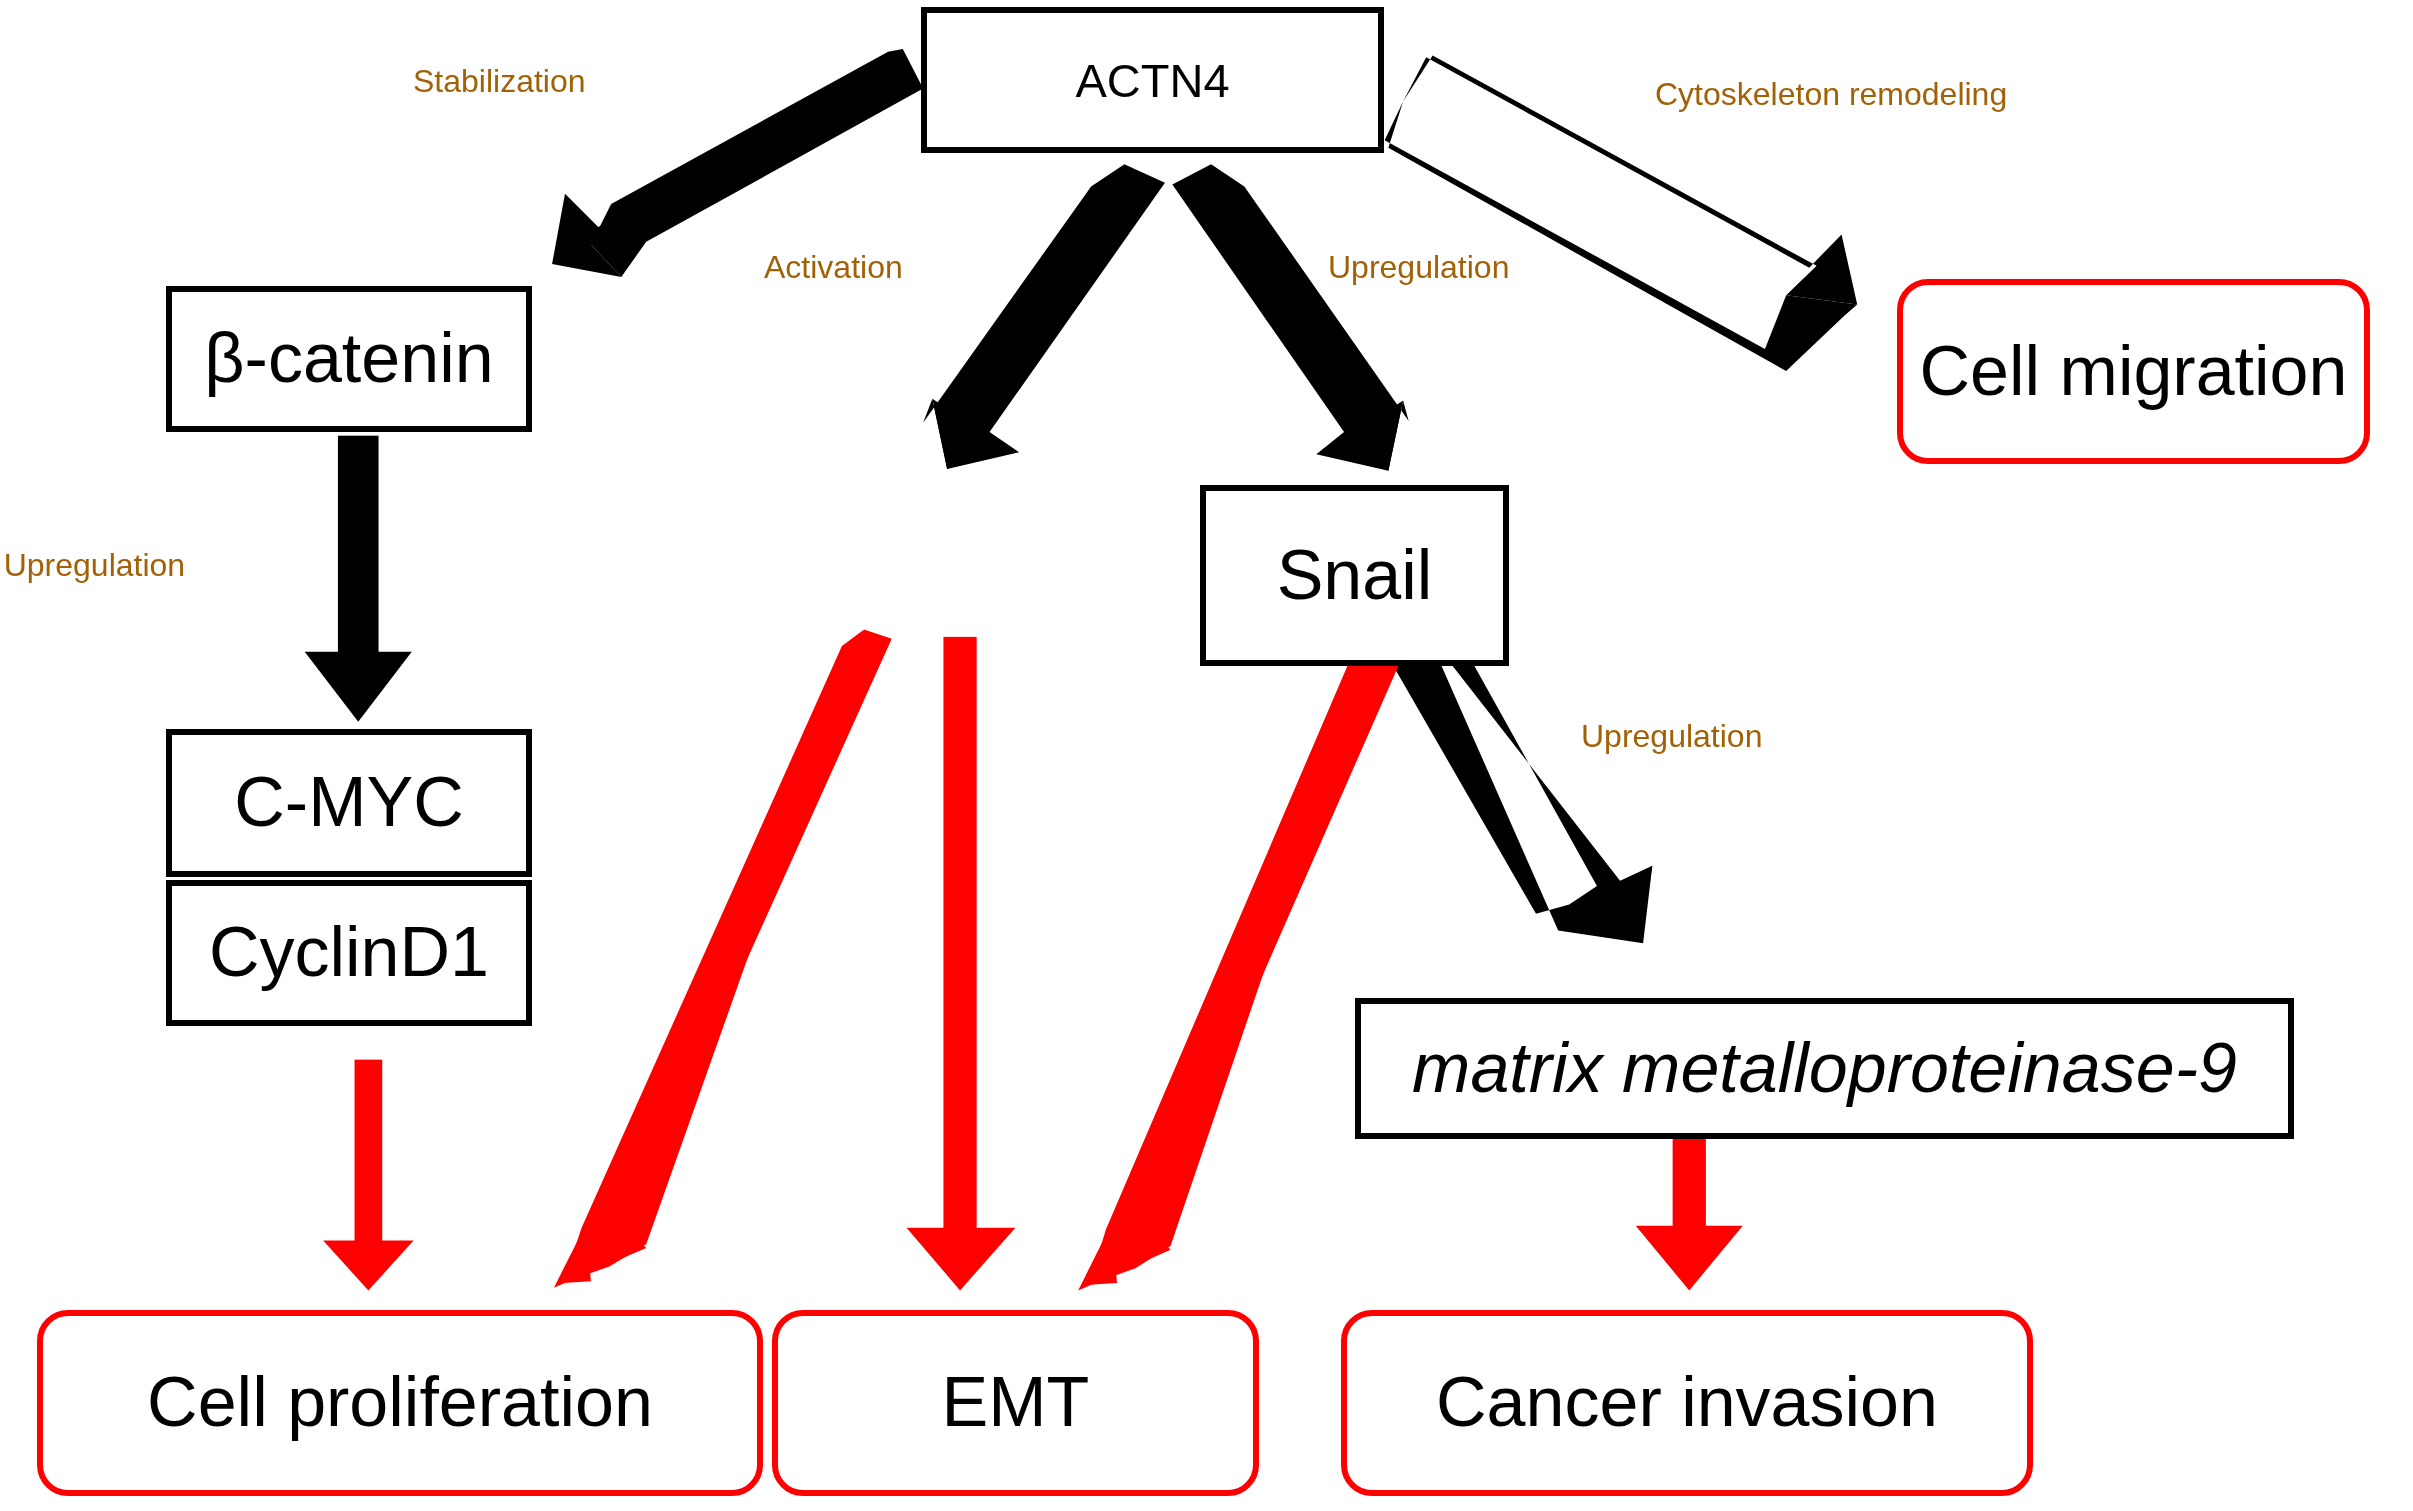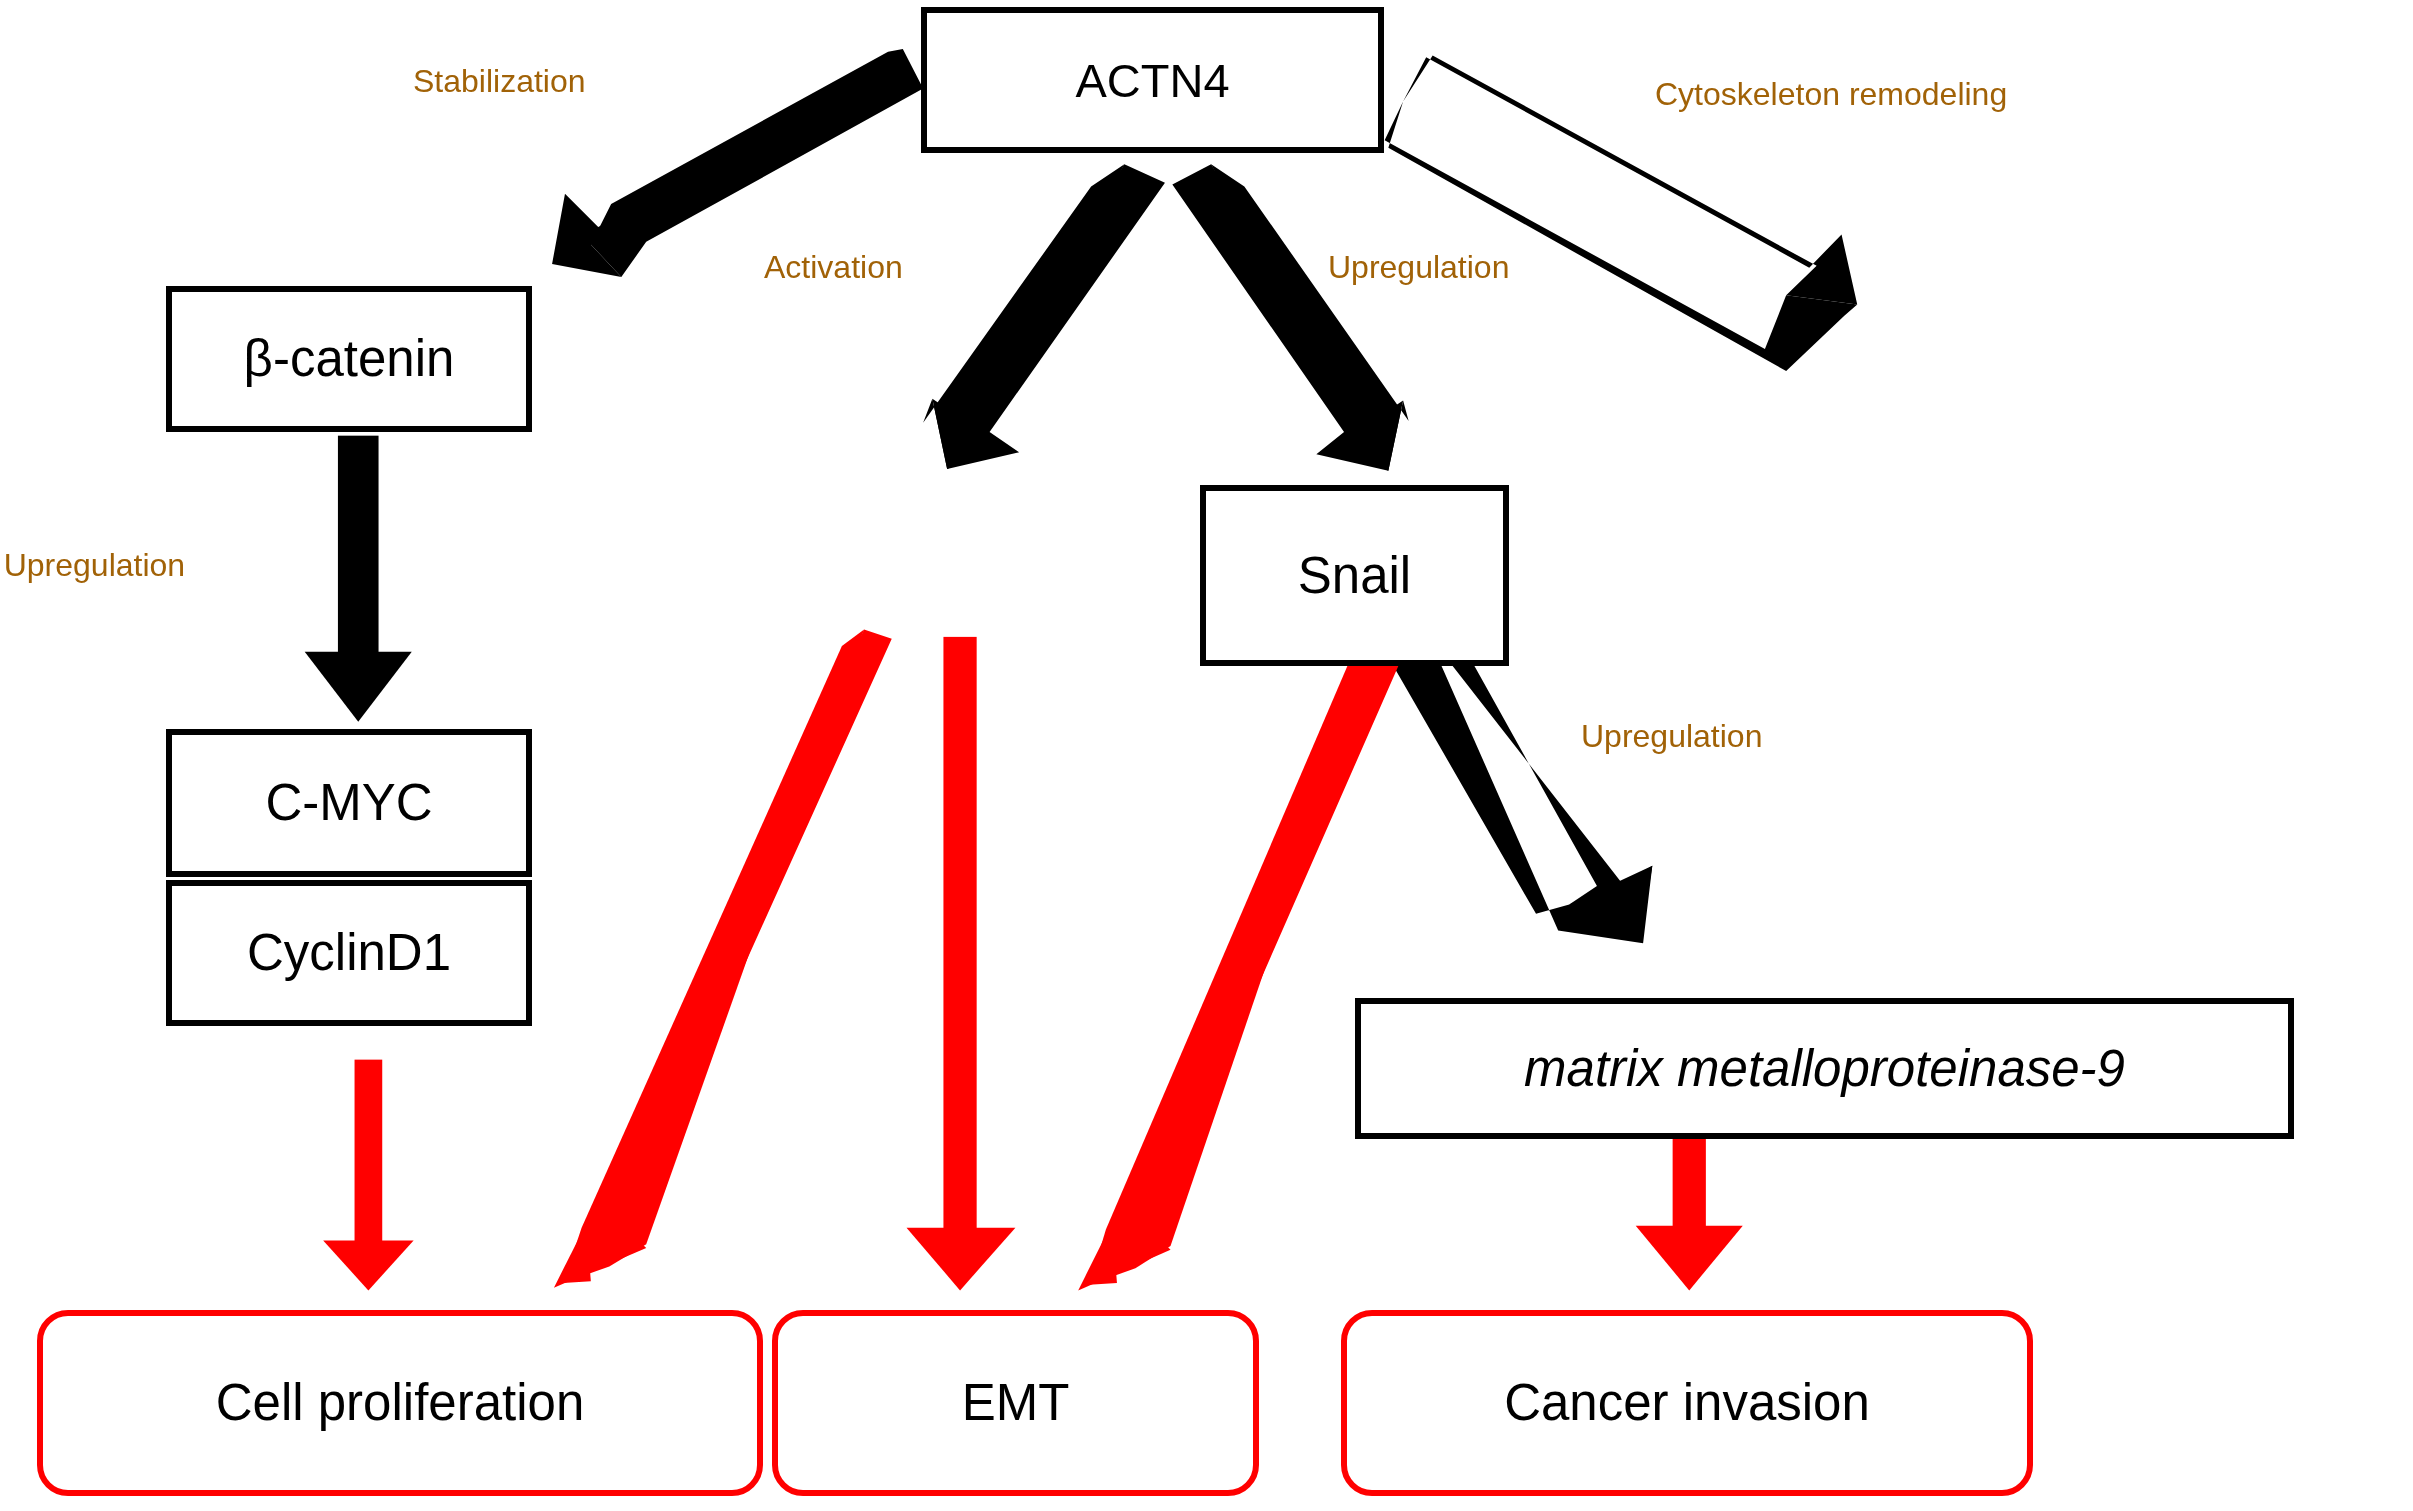--- a/index.html
+++ b/index.html
@@ -38,21 +38,21 @@
   .node-black {
     border: 6.5px solid #000000;
     border-radius: 0;
   }
   .node-red {
     border: 6.5px solid #ff0000;
     border-radius: 31px;
   }
   .node-label {
     color: #000000;
-    font-size: 51px;
+    font-size: 70px;
     white-space: nowrap;
     letter-spacing: 0px;
   }
   .node-label.big {
     font-size: 47px;
   }
   .edge-label {
     position: absolute;
     color: #a16207;
     font-size: 32px;
@@ -158,20 +158,23 @@
 
 
   <div class="node-box node-black" style="left:1200px;top:485px;width:309px;height:181px;">
     <span class="node-label">Snail</span>
   </div>
 
   <div class="node-box node-black" style="left:1355px;top:998px;width:939px;height:141px;font-style:italic;">
     <span class="node-label">matrix metalloproteinase-9</span>
   </div>
 
+  <div class="node-box node-red" style="left:1897px;top:279px;width:473px;height:185px;">
+    <span class="node-label">Cell migration</span>
+  </div>
 
   <div class="node-box node-red" style="left:772px;top:1310px;width:487px;height:186px;">
     <span class="node-label">EMT</span>
   </div>
 
   <div class="node-box node-red" style="left:37px;top:1310px;width:726px;height:186px;">
     <span class="node-label">Cell proliferation</span>
   </div>
 
   <div class="node-box node-red" style="left:1341px;top:1310px;width:692px;height:186px;">

